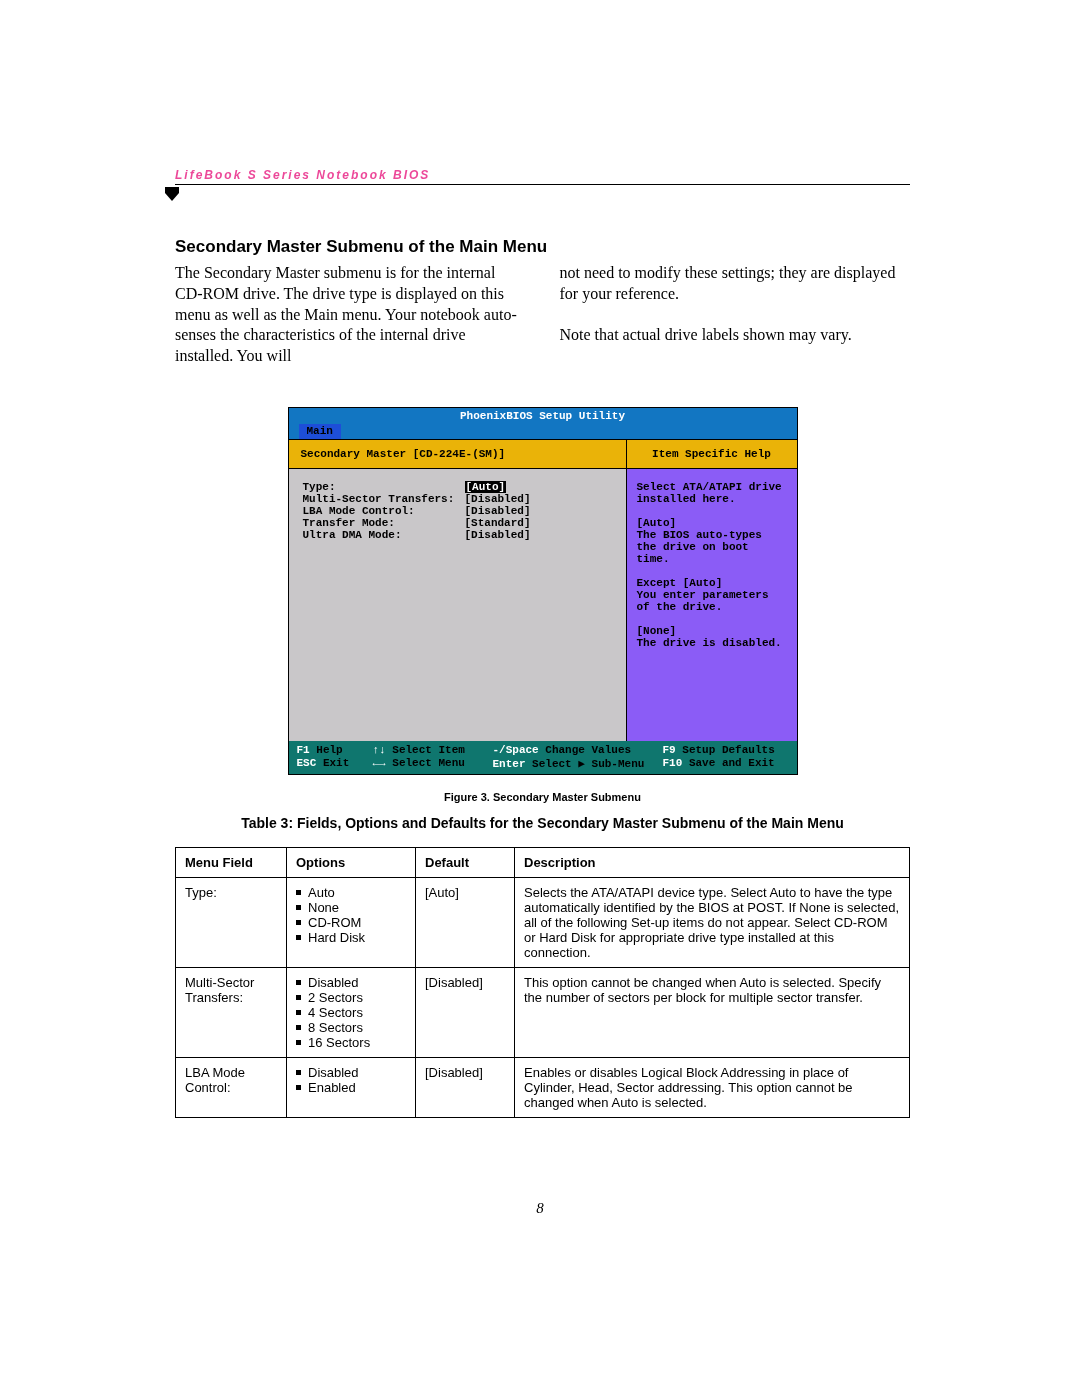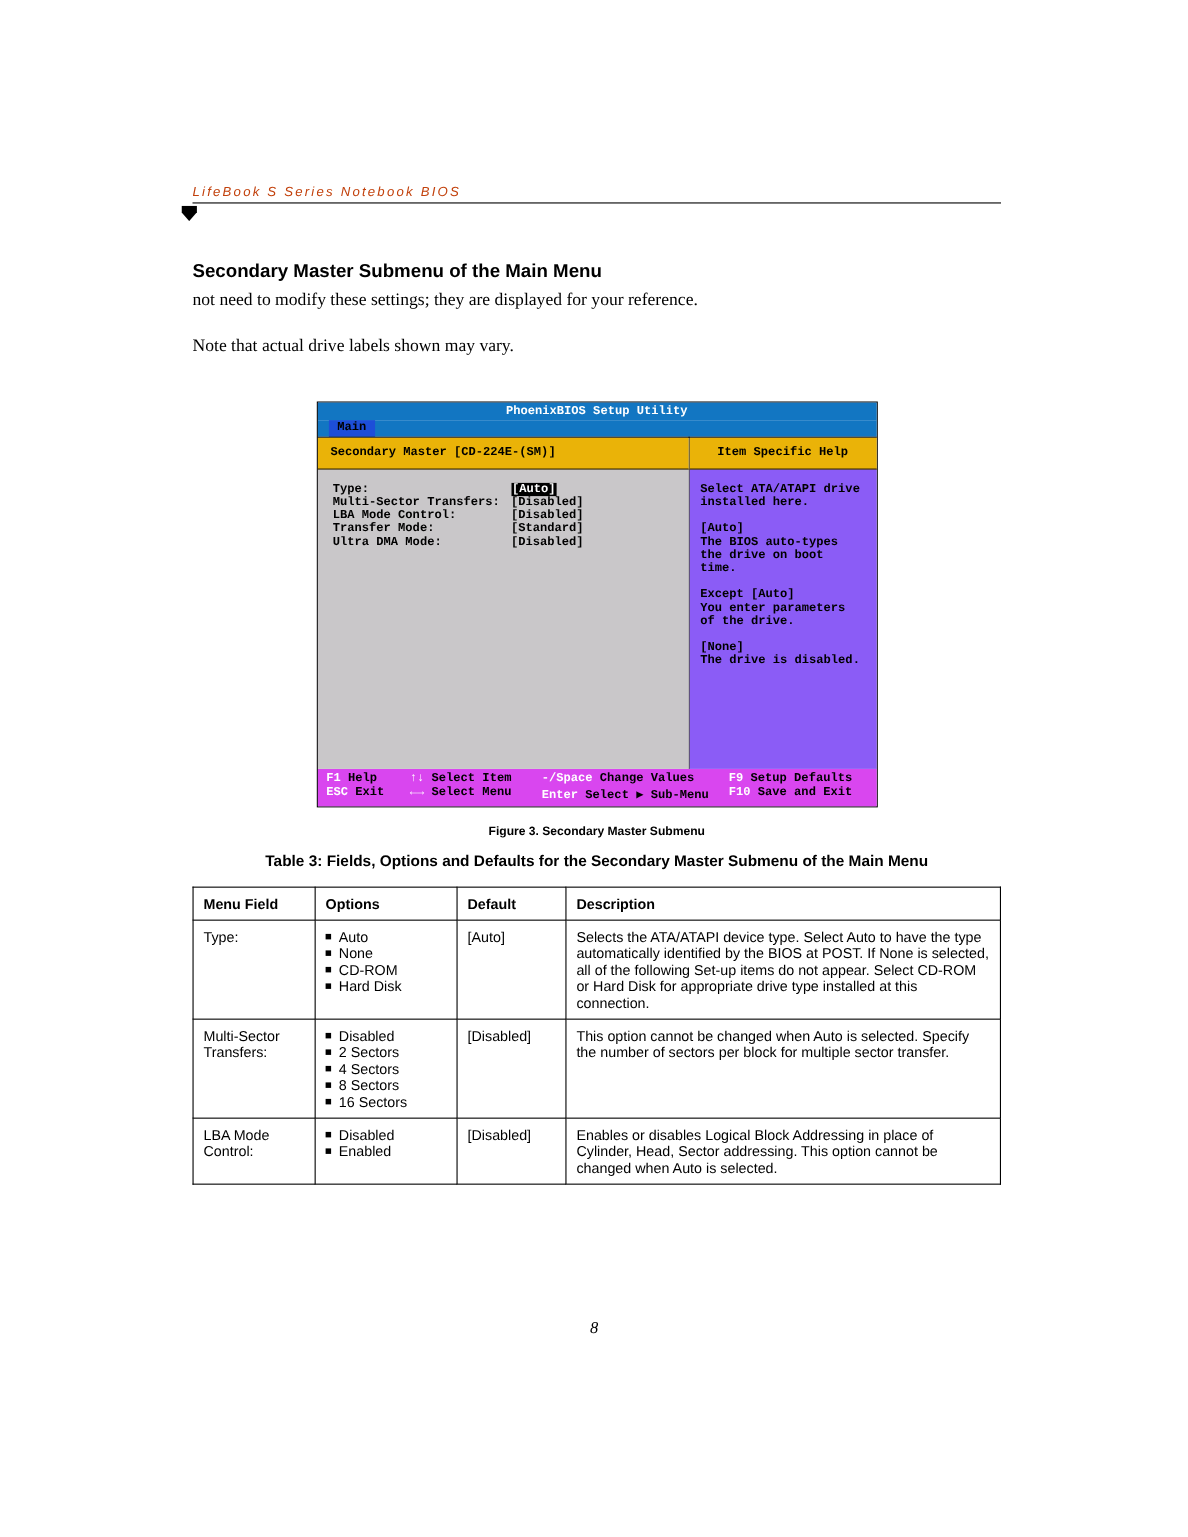--- a/index.html
+++ b/index.html
@@ -1,40 +1,40 @@
 <!DOCTYPE html>
 <html><head>
 <meta charset="utf-8">
 <style>
   html,body{margin:0;padding:0;background:#fff;}
   body{width:1080px;min-height:1397px;font-family:"Times New Roman",serif;color:#000;position:relative;}
   .page{padding:165px 170px 0 175px;}
   .header-line{border-bottom:1px solid #000;padding-bottom:1px;margin-bottom:3px;}
-  .running-head{font-family:Arial,Helvetica,sans-serif;font-size:12px;font-style:italic;font-weight:normal;letter-spacing:2px;color:#c2410c;}
+  .running-head{font-family:Arial,Helvetica,sans-serif;font-size:12px;font-style:italic;font-weight:bold;letter-spacing:2px;color:#ec4899;}
   .arrow-tab{position:relative;left:-10px;top:-1px;}
   .arrow-tab svg{display:block;}
   .section-title{font-family:Arial,Helvetica,sans-serif;font-weight:bold;font-size:17px;margin:35px 0 6px 0;}
   .cols{display:flex;gap:34px;}
   .col{flex:1;font-size:16px;line-height:1.30;}
   .bios{width:508px;margin:40px auto 0 auto;border:1px solid #000;font-family:"Courier New",monospace;font-size:11px;font-weight:bold;color:#000;}
   .bios-title{background:#1276c2;color:#fff;text-align:center;padding:2px 0;}
   .bios-tabs{background:#1276c2;color:#fff;padding:0 10px;height:15px;}
   .bios-tab-active{display:inline-block;background:#1d4ed8;color:#000;padding:0 8px;height:15px;line-height:15px;}
   .bios-body{display:flex;}
   .bios-left{flex:1;border-top:1px solid #000;border-right:1px solid #000;}
   .bios-right{width:170px;border-top:1px solid #000;}
   .bios-sub-head{padding:8px 12px;border-bottom:1px solid #000;background:#eab308;}
   .bios-sub-head.right{text-align:center;}
   .bios-params{background:#c9c7c9;padding:12px 12px 50px 14px;min-height:210px;}
   .param-row{display:flex;}
   .param-label{width:162px;}
   .param-value{}
   .highlight{background:#000;color:#fff;padding:0 1px;}
   .bios-help{background:#8b5cf6;padding:12px 10px 50px 10px;min-height:210px;white-space:pre-line;}
-  .bios-footer{background:#d946ef;color:#fff;padding:3px 8px 4px 8px;display:grid;grid-template-columns:76px 120px 170px 140px;row-gap:1px;}
+  .bios-footer{background:#0f766e;color:#fff;padding:3px 8px 4px 8px;display:grid;grid-template-columns:76px 120px 170px 140px;row-gap:1px;}
   .bios-footer .k{color:#fff;}
   .bios-footer .t{color:#000;}
   .fig-caption{font-family:Arial,Helvetica,sans-serif;font-size:11px;font-weight:bold;text-align:center;margin:16px 0 12px 0;}
   .table-title{font-family:Arial,Helvetica,sans-serif;font-size:14px;font-weight:bold;text-align:center;margin:0 0 16px 0;}
   table.spec{width:100%;border-collapse:collapse;font-family:Arial,Helvetica,sans-serif;font-size:13px;}
   table.spec th,table.spec td{border:1px solid #000;padding:7px 9px;vertical-align:top;text-align:left;}
   table.spec th{font-weight:bold;}
   .opt-list{list-style:none;margin:0;padding:0;}
   .opt-list li::before{content:"";display:inline-block;width:5px;height:5px;background:#000;margin:0 7px 2px 0;}
   .col-field{width:92px;}
@@ -52,20 +52,21 @@
   </div>
   <div class="arrow-tab">
     <svg width="20" height="14">
         <polygon points="0,0 14,0 14,6 7,14 0,6" fill="#000"></polygon>
       </svg>
   </div>
 
   <div class="section-title">Secondary Master Submenu of the Main Menu</div>
 
   <div class="cols">
+    <div class="col">The Secondary Master submenu is for the internal CD-ROM drive. The drive type is displayed on this menu as well as the Main menu. Your notebook auto-senses the characteristics of the internal drive installed. You will</div>
     <div class="col">
       <span>not need to modify these settings;  they are displayed for your reference.</span><br><br>
       <span>Note that actual drive labels shown may vary.</span>
     </div>
   </div>
 
   <div class="bios">
     <div class="bios-title">PhoenixBIOS Setup Utility</div>
     <div class="bios-tabs">
       <span class="bios-tab-active">Main</span>

